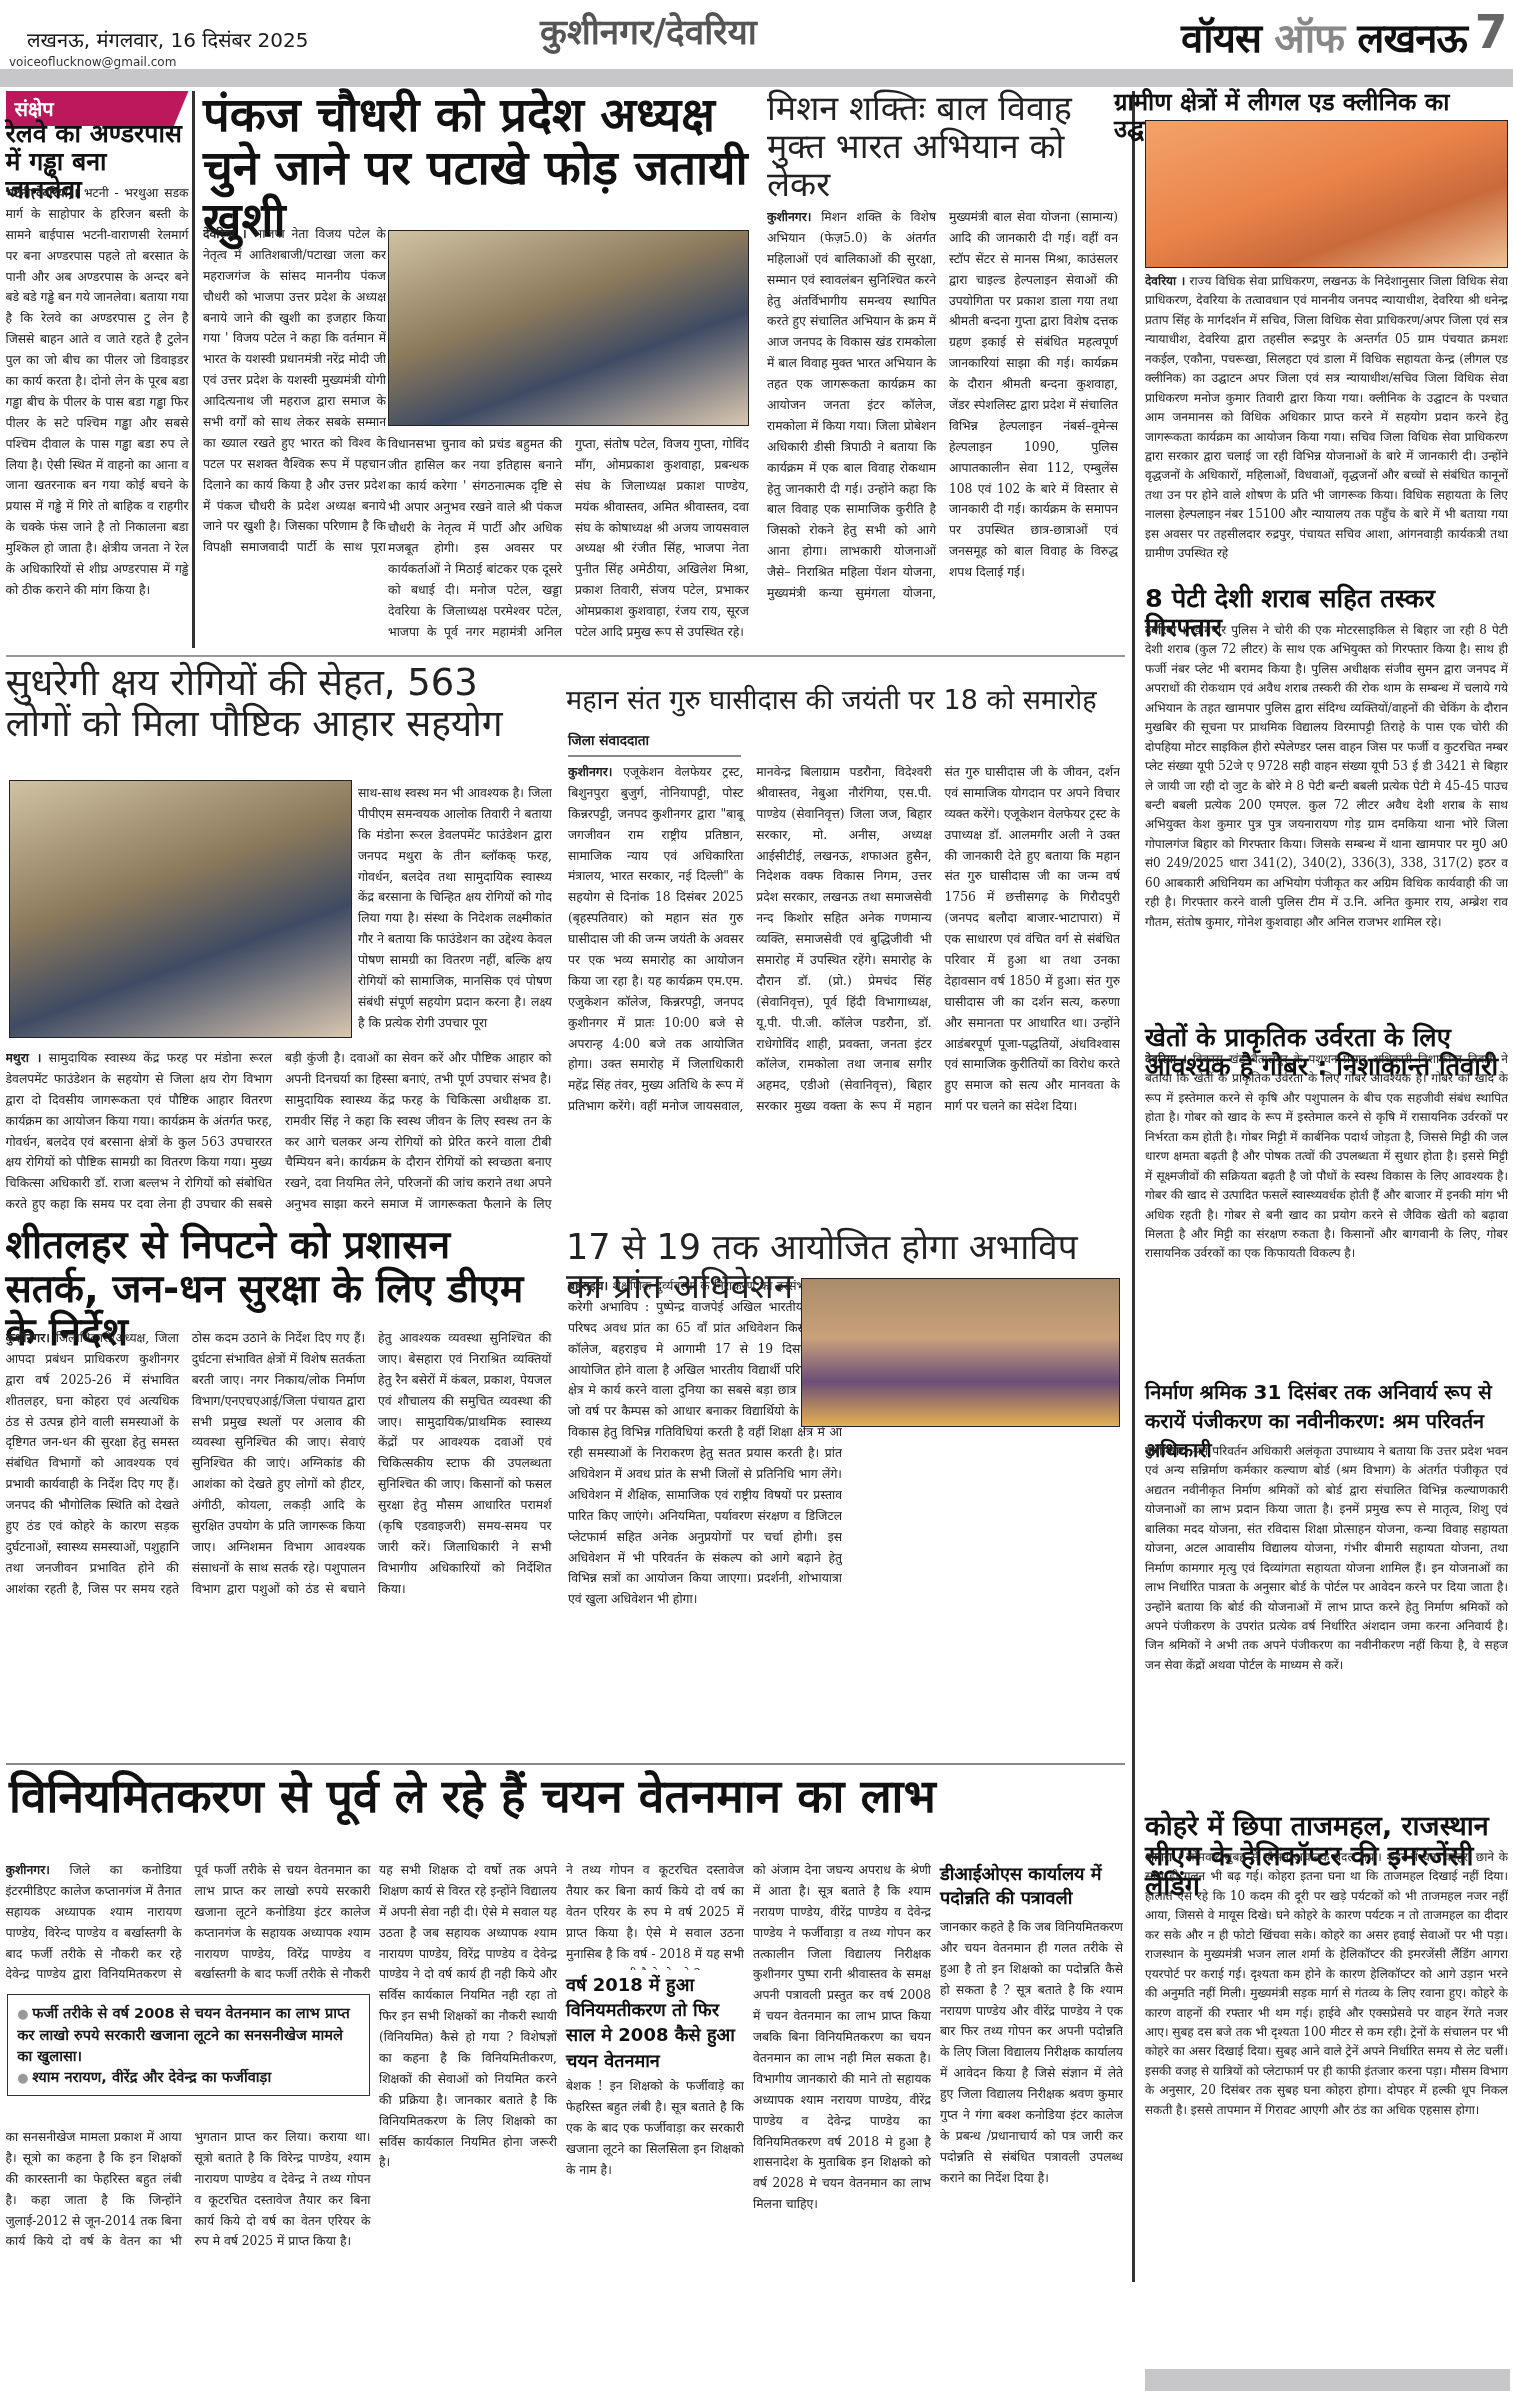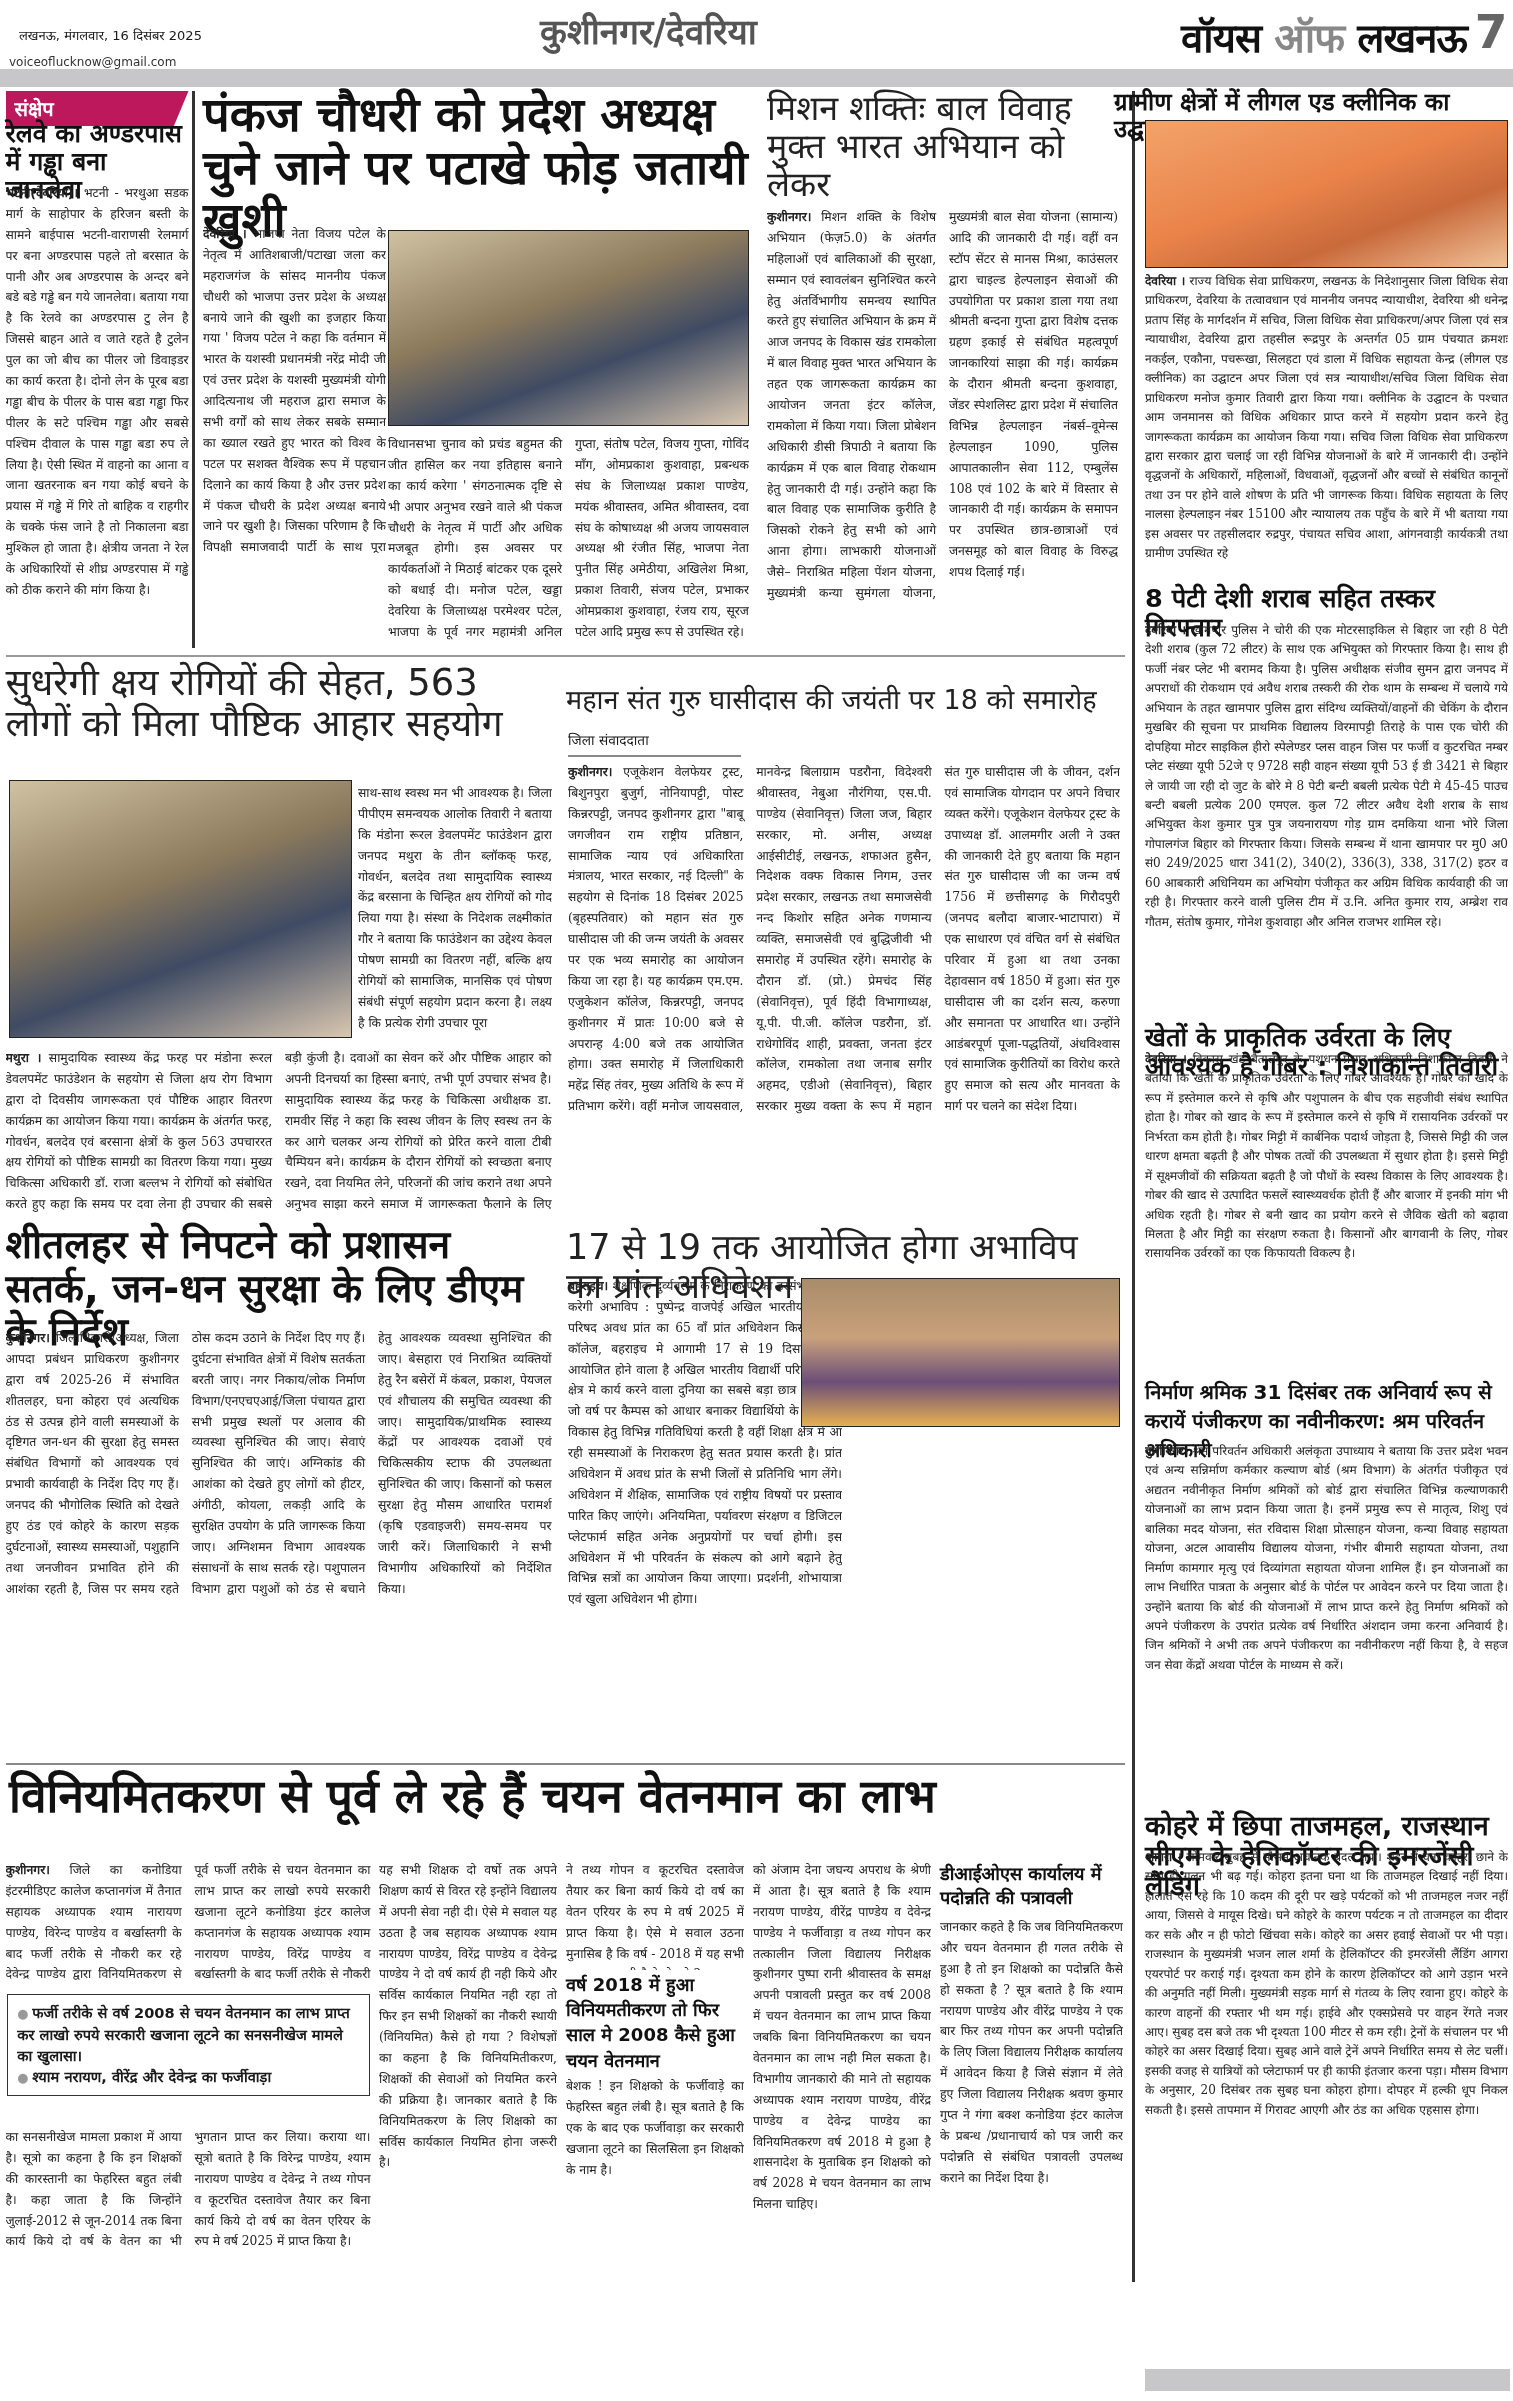--- a/index.html
+++ b/index.html
@@ -1,38 +1,38 @@
 <!DOCTYPE html>
 <html style="font-size:14.6px"><head>
 <meta charset="utf-8">
 <style>
   * { box-sizing: border-box; margin: 0; padding: 0; }
   body { width: 1513px; height: 2401px; background: #ffffff; font-family: "DejaVu Sans", sans-serif; color: #1a1a1a; position: relative; overflow: hidden; }
   .abs { position: absolute; }
-  .masthead-date { left: 19px; top: 25.6px; font-size: 13px; }
+  .masthead-date { left: 27px; top: 25.6px; font-size: 20px; }
   .masthead-email { left: 9px; top: 55px; font-size: 12px; color: #333; }
   .masthead-section { left: 484px; top: 7.3px; width: 329px; text-align: center; font-size: 35px; font-weight: bold; color: #555; }
   .masthead-brand { right: 46px; top: 9px; font-size: 40px; font-weight: bold; color: #111; letter-spacing: -0.9px; }
   .masthead-brand .mid { color: #888; }
   .masthead-page { right: 5.5px; top: 3.7px; font-size: 47px; font-weight: bold; color: #666; }
   .gray-rule { background: #c7c7c9; height: 18px; }
   .vrule { background: #333; width: 2.7px; }
   .hrule { background: #888; height: 1.8px; }
   .head { font-weight: bold; line-height: 1.12; color: #111; }
   .head.light { font-weight: normal; color: #222; }
   .body-text { font-family: "DejaVu Serif", serif; font-size: 12.3px; line-height: 1.7; text-align: justify; color: #222; overflow: hidden; }
   .body-text b { font-family: "DejaVu Sans", sans-serif; }
   .cols2 { column-count: 2; column-gap: 12.8px; }
   .cols3 { column-count: 3; column-gap: 12.8px; }
   .photo { background: linear-gradient(135deg, #4a3a36 0%, #7d5f4f 35%, #3e3332 60%, #886a58 100%); border: 0.9px solid #222; display: flex; align-items: flex-end; justify-content: center; color: #fff; font-size: 11px; }
   .photo.orange { background: linear-gradient(160deg, #f2a36a 0%, #e9834a 45%, #c96a3b 70%, #f0c298 100%); }
   .photo.street { background: linear-gradient(160deg, #cfc2a2 0%, #8c7a5c 40%, #3f4b63 65%, #d9c7b0 100%); }
   .photo.press { background: linear-gradient(180deg, #a98c6a 0%, #c9a17b 40%, #6b4e78 70%, #e6b052 100%); }
   .sankshep-tag { background: #be185d; color: #fff; font-size: 20px; font-weight: bold; padding: 4px 9px; clip-path: polygon(0 0, 100% 0, 92% 100%, 0 100%); }
-  .byline { font-size: 13.7px; font-weight: normal; border-bottom: 2.7px solid #888; padding-bottom: 5.5px; }
+  .byline { font-size: 13.7px; font-weight: bold; border-bottom: 2.7px solid #888; padding-bottom: 5.5px; }
   .highlight-box { border: 1.8px solid #333; padding: 7.3px 9px; font-size: 14.6px; font-weight: bold; line-height: 1.45; }
   .highlight-box .bullet { color: #999; font-size: 12.8px; margin-right: 3.7px; }
 </style>
 </head>
 <body>
 
 <div class="abs masthead-date">लखनऊ, मंगलवार, 16 दिसंबर 2025</div>
 <div class="abs masthead-email">voiceoflucknow@gmail.com</div>
 <div class="abs masthead-section">कुशीनगर/देवरिया</div>
 <div class="abs masthead-brand">

